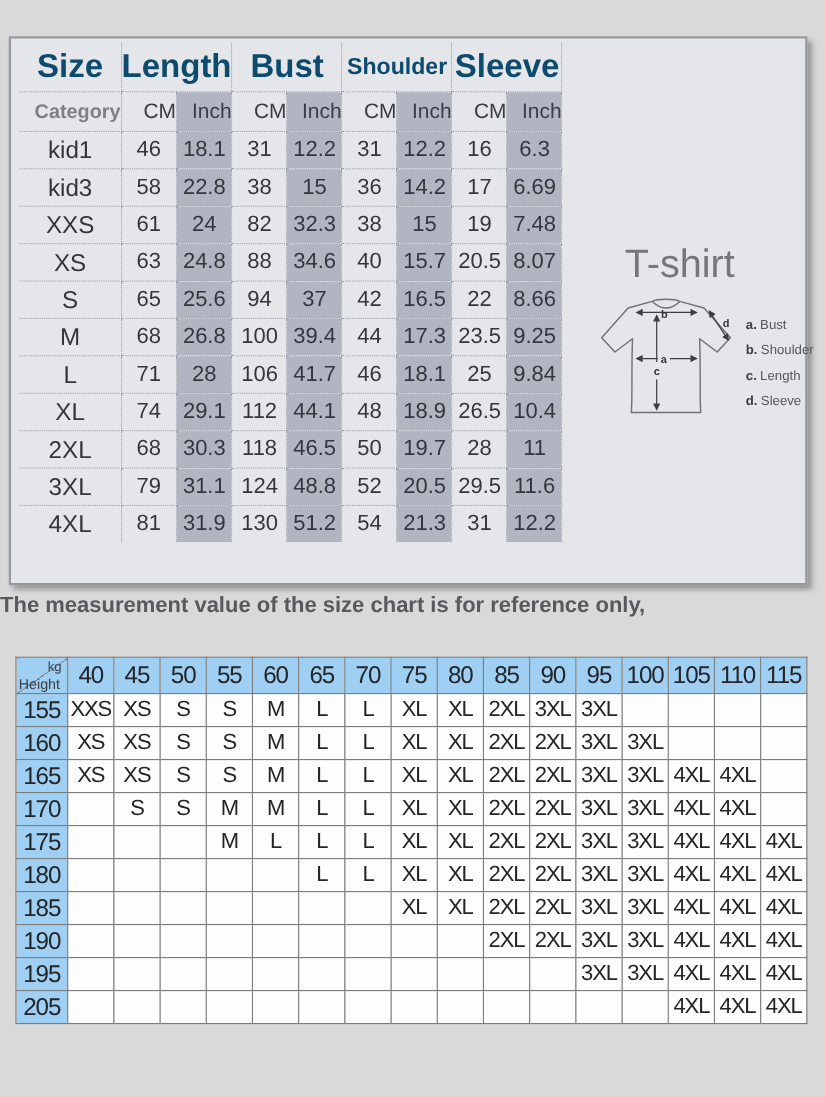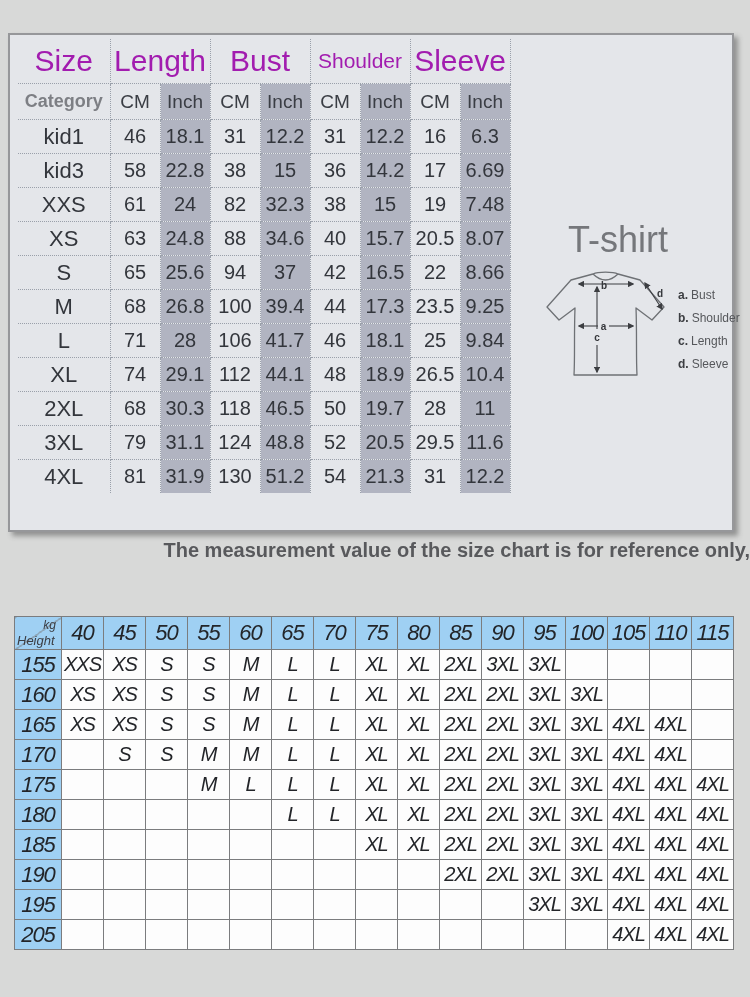--- a/index.html
+++ b/index.html
@@ -18,50 +18,50 @@
   table.size-table{
     position:absolute;left:8px;top:4px;
     border-collapse:collapse;table-layout:fixed;
   }
   .size-table col.c-cat{width:92px;}
   .size-table col.c-val{width:50px;}
   .size-table th,.size-table td{
     border:1px dotted #9aa0aa;text-align:center;vertical-align:middle;
     padding:0;overflow:hidden;white-space:nowrap;
   }
-  .size-table tr.groups th{height:44px;font-size:30px;font-weight:400;color:#a21caf;border-top:none;}
+  .size-table tr.groups th{height:44px;font-size:30px;font-weight:700;color:#0c4a6e;border-top:none;}
   .size-table tr.groups th.grp-3{font-size:21px;}
-  .size-table tr.units th{height:35px;font-size:19px;font-weight:400;color:#3a3d44;}
+  .size-table tr.units th{height:35px;font-size:19px;font-weight:400;color:#3a3d44;text-align:right;}
   .size-table tr.units th.cat-h{font-size:18px;font-weight:700;color:#7d7f84;}
   .size-table td{height:33px;font-size:20px;color:#33363c;}
   .size-table td.cat{font-size:22px;}
   .size-table .inch{background:#b1b4c1;margin-top:12px;}
   .size-table th:first-child,.size-table td:first-child{border-left:none;}
   .size-table tr:last-child td{border-bottom:none;}
 
   
   .tshirt-title{
     position:absolute;left:533px;top:184px;width:150px;
     text-align:center;font-size:36px;font-weight:400;color:#75777b;
   }
   .tshirt-svg{position:absolute;left:528px;top:228px;}
   .legend{position:absolute;left:668px;top:249px;width:80px;}
   .legend .lg-item{font-size:12px;color:#55575b;height:23px;line-height:23px;white-space:nowrap;}
   .legend .lg-key{font-weight:700;color:#3c3e42;margin-right:3px;}
 
   
   .note{
-    position:absolute;left:0;top:537px;width:750px;text-align:right;
+    position:absolute;left:0;top:537px;width:750px;text-align:left;
     font-size:20px;font-weight:700;color:#58595c;line-height:27px;
   }
 
   
   table.fit-table{
-    position:absolute;left:14px;top:616px;
-    border-collapse:collapse;table-layout:fixed;font-style:italic;
+    position:absolute;left:14px;top:597px;
+    border-collapse:collapse;table-layout:fixed;
   }
   .fit-table col.f-lab{width:47px;}
   .fit-table col.f-w{width:42px;}
   .fit-table th,.fit-table td{
     border:1px solid #7b7c7e;text-align:center;vertical-align:middle;
     padding:0;overflow:hidden;white-space:nowrap;
   }
   .fit-table th{background:#9fd0f3;font-weight:400;color:#232529;}
   .fit-table thead th{height:32px;font-size:22px;letter-spacing:-1px;}
   .fit-table tbody th{height:29px;font-size:22px;letter-spacing:-1px;}

